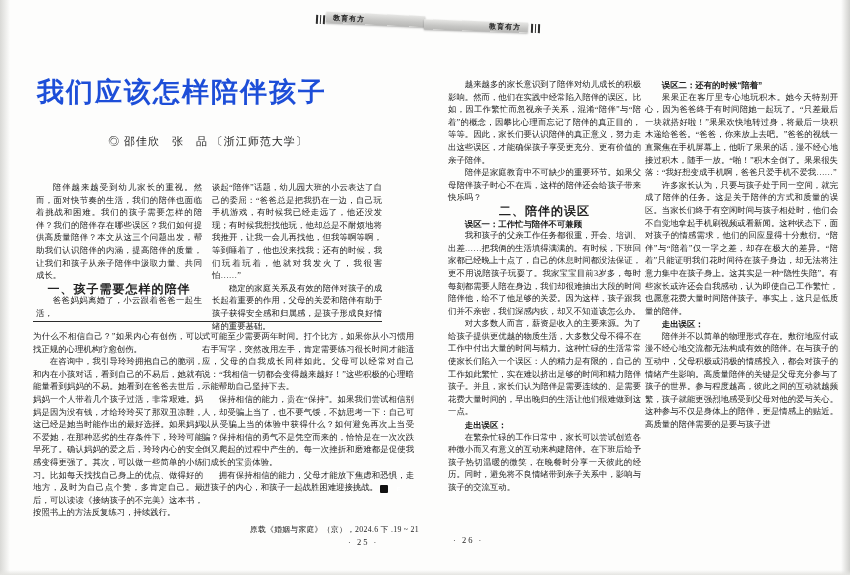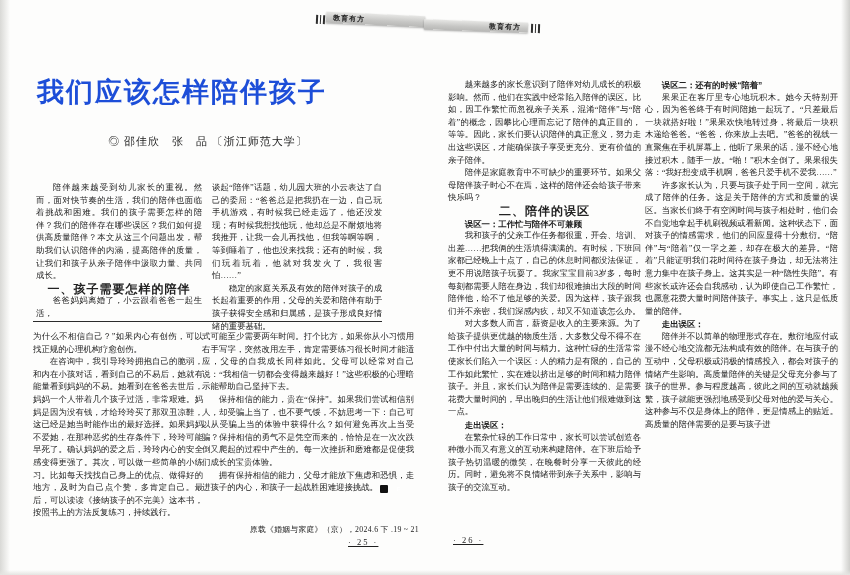--- a/index.html
+++ b/index.html
@@ -47,21 +47,21 @@
     font-size:11px;color:#1d1d1d;letter-spacing:1px;}
   .sec-head{font-family:"Liberation Sans", sans-serif;font-weight:bold;
     font-size:12px;text-align:center;letter-spacing:1px;margin:9px 0 8px 0;
     text-indent:0;}
   .sub-head{font-family:"Liberation Sans", sans-serif;font-weight:bold;
     font-size:8.4px;text-indent:2em;margin:2px 0 2px 0;}
   .divider{position:absolute;left:33px;top:321px;width:349px;height:0;
     border-top:1.2px solid #2b2b2b;}
   .source{position:absolute;left:207px;top:516px;width:212px;
     text-align:right;font-size:7.8px;color:#222;letter-spacing:.3px;margin-top:8px;}
-  .page-num{position:absolute;font-size:8.5px;letter-spacing:2px;color:#1f1f1f;text-decoration:underline;}
+  .page-num{position:absolute;font-size:8.5px;letter-spacing:2px;color:#1f1f1f;}
   #pn-left{left:348px;top:537px;}
   #pn-right{left:453px;top:535px;}
   .endmark{display:inline-block;width:8px;height:8px;background:#111;
     color:#fff;font-family:"Liberation Sans", sans-serif;font-size:6px;
     font-weight:bold;line-height:8px;text-align:center;vertical-align:-1px;
     margin-left:2px;border-radius:1px;}
 </style>
 </head>
 <body>
 

